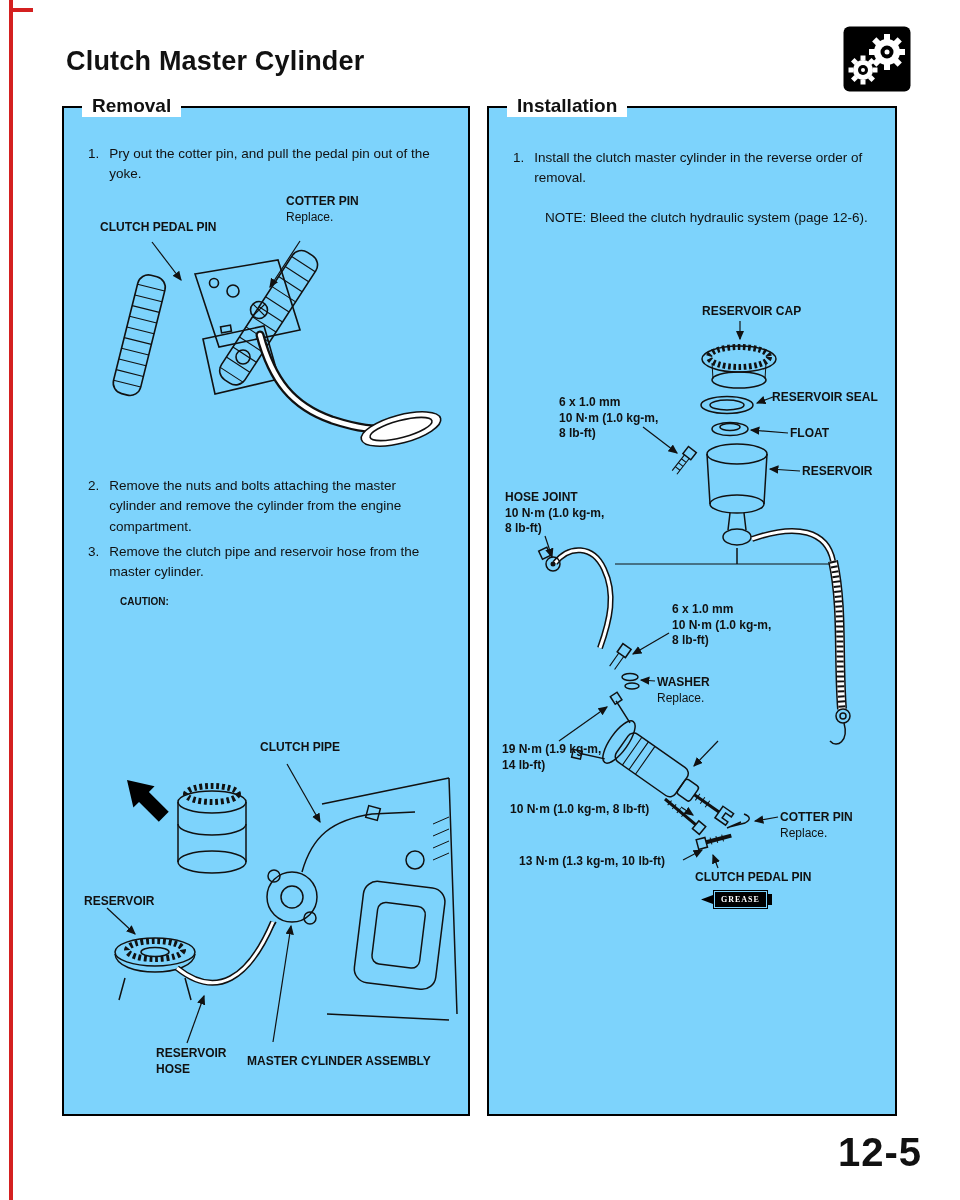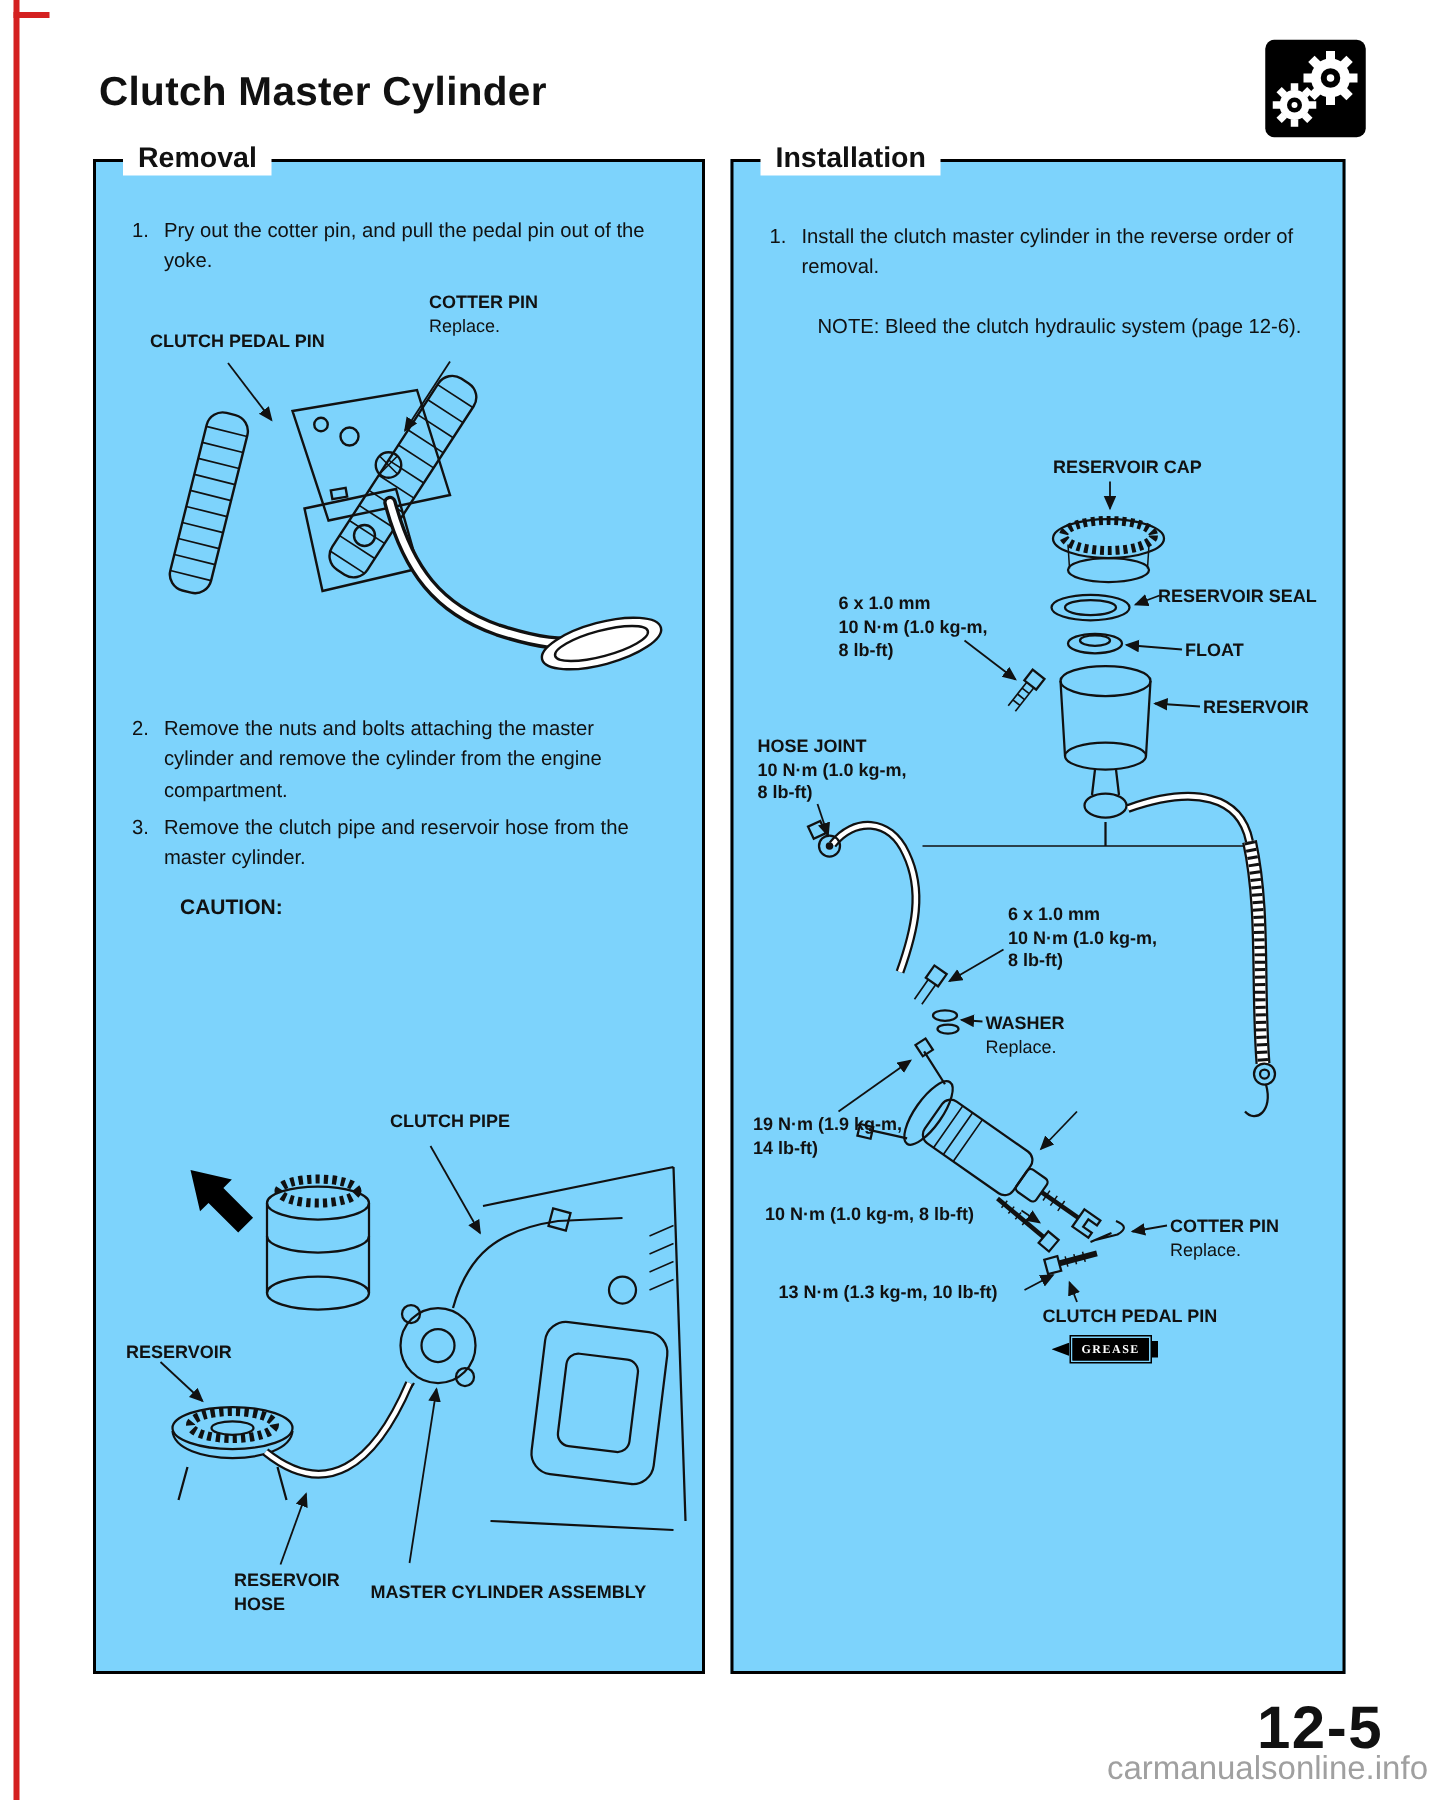--- a/index.html
+++ b/index.html
@@ -13,21 +13,21 @@
   .panel { position:absolute; top:106px; height:1010px; border:2px solid #000; background:#7dd3fc; }
   .panel.removal { left:62px; width:408px; }
   .panel.installation { left:487px; width:410px; }
   .panel-title { position:absolute; top:-13px; left:18px; background:#fff; padding:0 10px; font-size:19px; font-weight:bold; }
   .step { position:absolute; display:flex; gap:10px; font-size:13.5px; line-height:1.5; }
   .step .txt { flex:1; }
   .note { position:absolute; font-size:13.5px; line-height:1.5; }
   .lbl { position:absolute; font-size:12px; font-weight:bold; line-height:1.3; }
   .lbl span { display:block; white-space:pre-line; }
   .lbl .sub { font-weight:normal; }
-  .caution-title { position:absolute; font-size:14px; font-weight:bold; }
+  .caution-title { position:absolute; font-size:10px; font-weight:bold; }
   ul.caution-list { position:absolute; list-style:none; font-size:13px; font-weight:bold; line-height:1.42; }
   ul.caution-list li { padding-left:16px; position:relative; margin-bottom:7px; }
   ul.caution-list li::before { content:"\25CF"; position:absolute; left:0; top:2px; font-size:9px; }
   svg.diagram { position:absolute; overflow:visible; }
   .pagenum { position:absolute; left:838px; top:1130px; font-size:40px; font-weight:bold; letter-spacing:1px; }
   .watermark { position:absolute; right:8px; top:1166px; font-size:22px; color:#a0a0a0; }
   .grease-badge { position:absolute; display:flex; align-items:center; gap:2px; }
   .grease-badge .wing { width:12px; height:9px; background:#000; clip-path:polygon(0 50%, 100% 0, 100% 100%); }
   .grease-badge .bar { width:4px; height:11px; background:#000; }
   .grease-badge .grease-text { background:#000; color:#fff; font-size:8px; font-weight:bold; padding:2px 5px; letter-spacing:1px; border:1px solid #000; outline:1px solid #000; outline-offset:1px; }
@@ -355,15 +355,14 @@
     </div>
 
     <div class="grease-badge" style="left:212px; top:784px;font-family:Liberation Serif, serif;">
       <span class="wing"></span>
       <span class="grease-text">GREASE</span>
       <span class="bar"></span>
     </div>
   </section>
 
   <div class="pagenum">12-5</div>
-  <div class="watermark">carmanualsonline.info</div>
 
 </div>
 
 </body></html>

